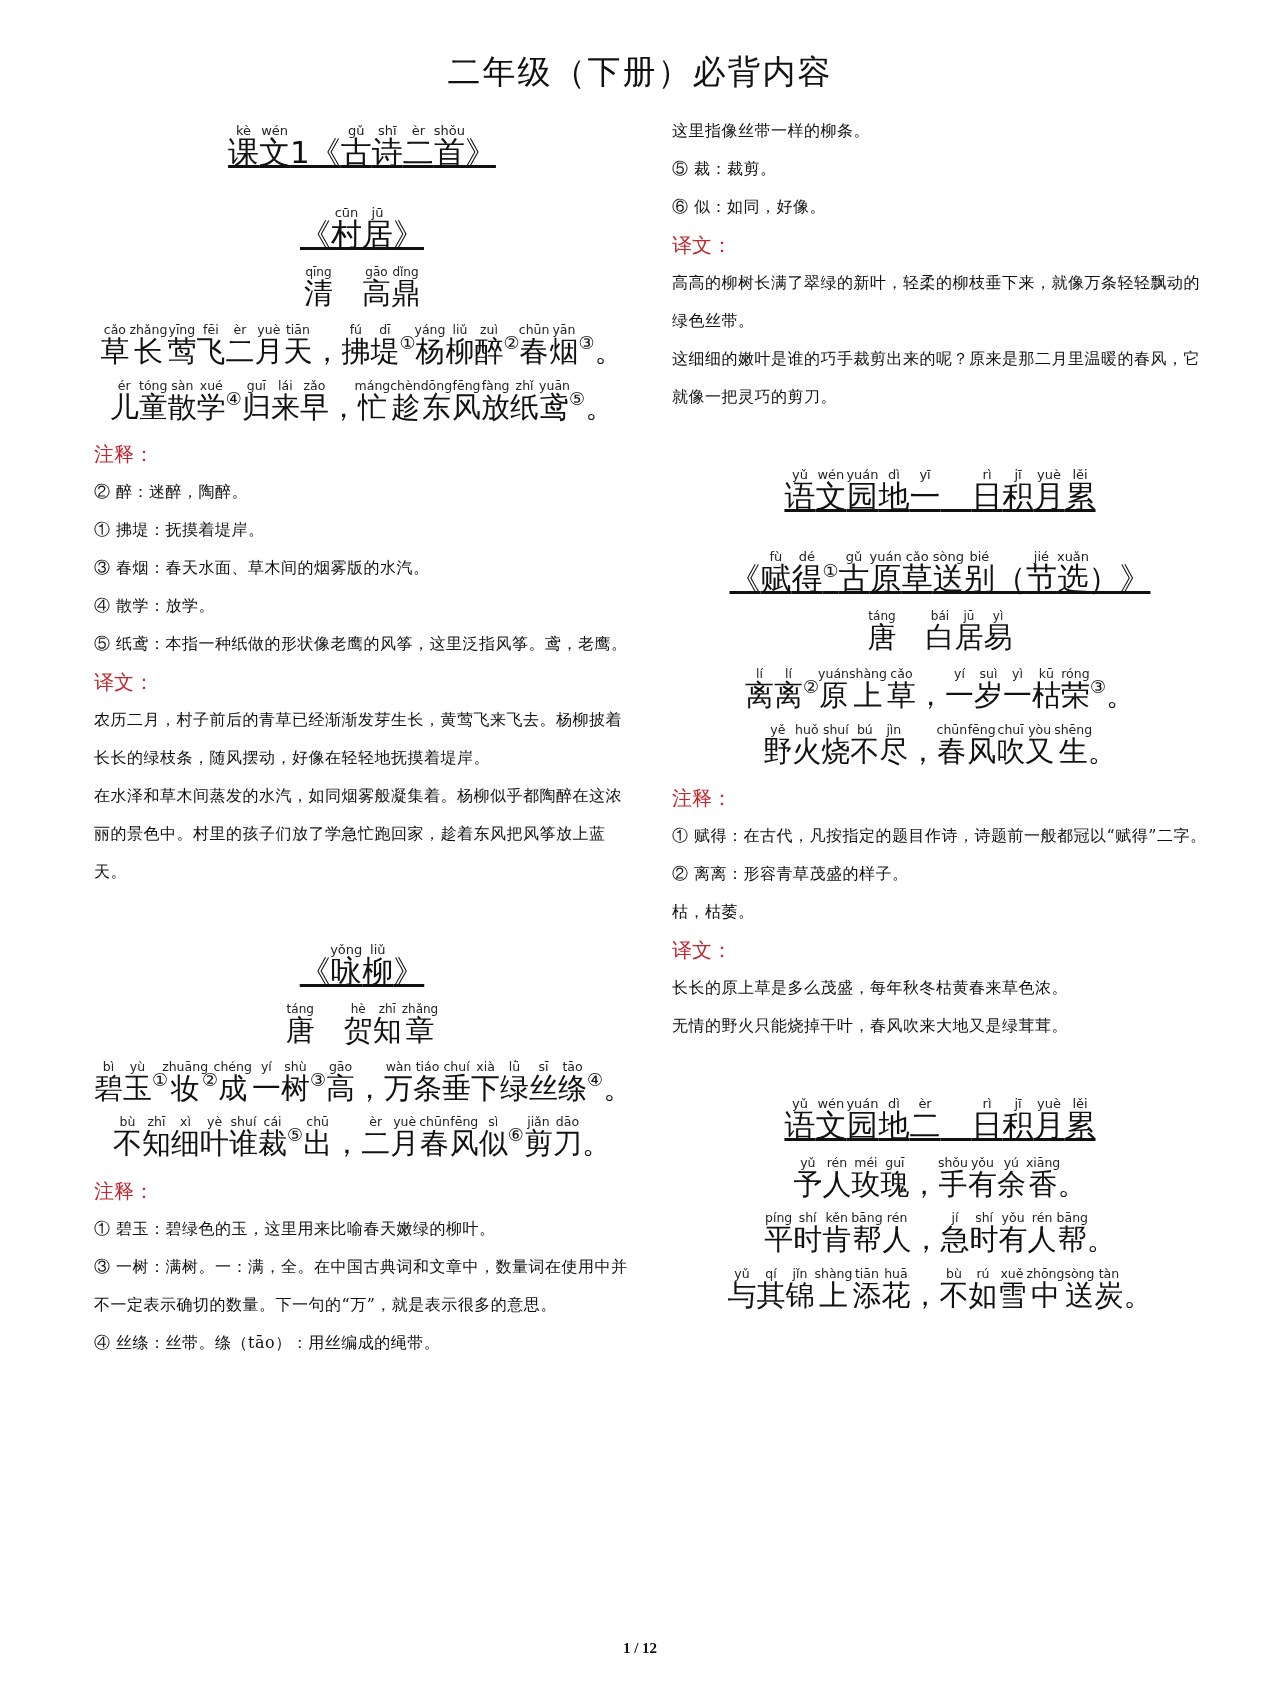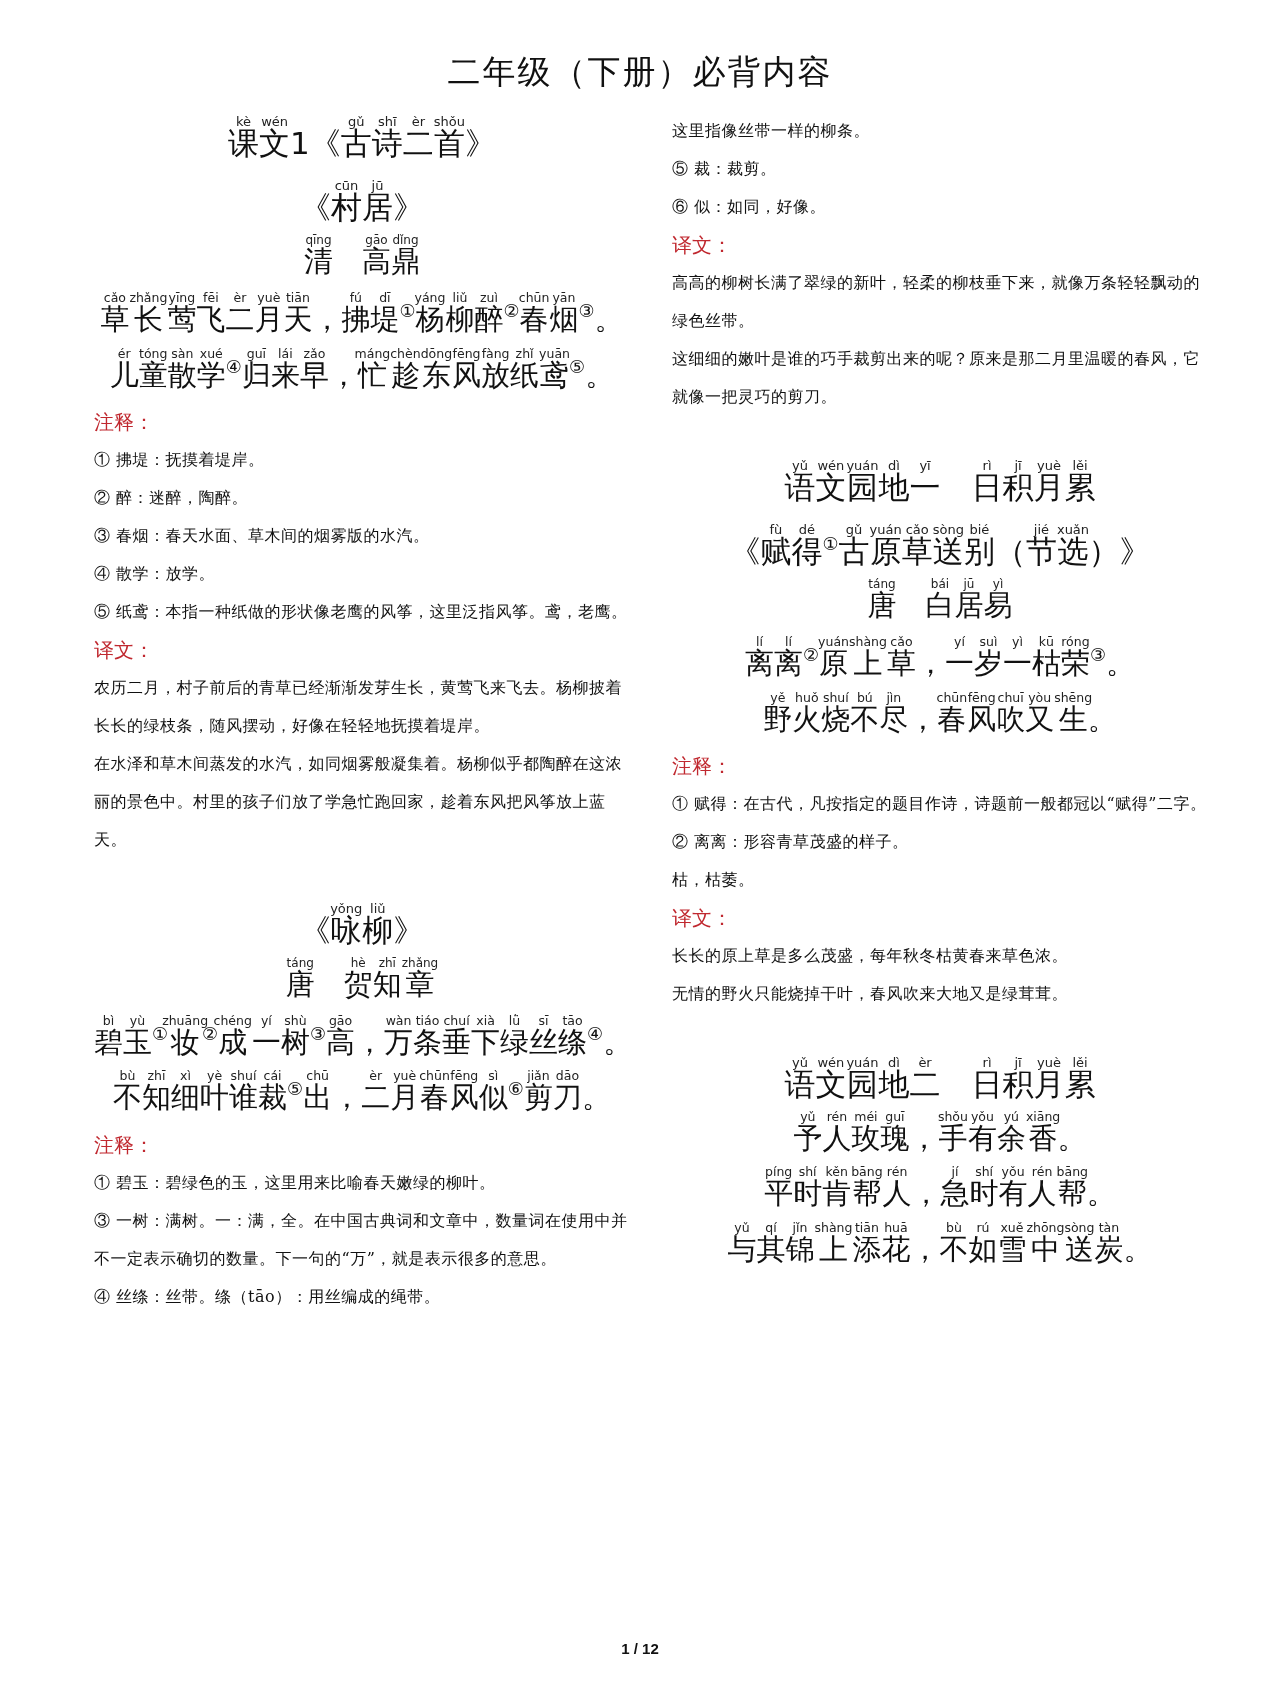--- a/index.html
+++ b/index.html
@@ -15,60 +15,60 @@
   .col-left { left: 94px; }
   .col-right { left: 672px; top: 112px; }
   .center { text-align: center; }
 
   
   ruby { ruby-position: over; }
   rt {
     font-family: "DejaVu Sans", sans-serif; font-size: 12px; color: #222;
     letter-spacing: 0; line-height: 1;
   }
-  .heading-lg { font-size: 31px; font-family: "DejaVu Sans", sans-serif; line-height: 1.2; margin: 4px; }
+  .heading-lg { font-size: 31px; font-family: "DejaVu Sans", sans-serif; line-height: 1.2; margin: 13px; text-decoration: underline; }
   .heading-lg rt { font-size: 13px; }
   .poem-line { font-size: 29px; font-family: "DejaVu Sans", sans-serif; line-height: 1.25; margin: 8px 0 10px 0; white-space: nowrap; }
   .poem-line rt { font-size: 12.5px; }
   .author { font-size: 29px; font-family: "DejaVu Sans", sans-serif; margin: 8px 0 10px 0; }
   sup.fn { font-size: 18px; vertical-align: 12px; font-family: "DejaVu Sans", sans-serif; }
 
   .label-red {
     color: #c0282f; font-size: 20px; font-family: "DejaVu Sans", sans-serif;
     margin: 0; line-height: 38px; height: 38px;
   }
   .p {
     font-size: 16px; line-height: 38px; margin: 0; letter-spacing: 0.5px;
   }
   .gap-title { height: 10px; }
   .block-gap { height: 40px; }
   .page-footer {
     position: absolute; left: 0; width: 1280px; top: 1640px; text-align: center;
-    font-family: Liberation Sans, sans-serif; font-weight: bold; font-size: 15px;
+    font-family: Liberation Serif, serif; font-weight: bold; font-size: 15px;
   }
 </style>
 </head>
 <body>
 
 <div class="page-title">二年级（下册）必背内容</div>
 
 <div class="col col-left">
   <div class="center heading-lg"><ruby>课<rt>kè</rt></ruby><ruby>文<rt>wén</rt></ruby><span>1《</span><ruby>古<rt>gǔ</rt></ruby><ruby>诗<rt>shī</rt></ruby><ruby>二<rt>èr</rt></ruby><ruby>首<rt>shǒu</rt></ruby><span>》</span></div>
   <div class="gap-title"></div>
   <div class="center heading-lg"><span>《</span><ruby>村<rt>cūn</rt></ruby><ruby>居<rt>jū</rt></ruby><span>》</span></div>
   <div class="center author">
     <span><ruby>清<rt>qīng</rt></ruby></span><span> </span><span><ruby>高<rt>gāo</rt></ruby><ruby>鼎<rt>dǐng</rt></ruby></span>
   </div>
   <div class="center poem-line"><ruby>草<rt>cǎo</rt></ruby><ruby>长<rt>zhǎng</rt></ruby><ruby>莺<rt>yīng</rt></ruby><ruby>飞<rt>fēi</rt></ruby><ruby>二<rt>èr</rt></ruby><ruby>月<rt>yuè</rt></ruby><ruby>天<rt>tiān</rt></ruby><span>，</span><ruby>拂<rt>fú</rt></ruby><ruby>堤<rt>dī</rt></ruby><sup class="fn">①</sup><ruby>杨<rt>yáng</rt></ruby><ruby>柳<rt>liǔ</rt></ruby><ruby>醉<rt>zuì</rt></ruby><sup class="fn">②</sup><ruby>春<rt>chūn</rt></ruby><ruby>烟<rt>yān</rt></ruby><sup class="fn">③</sup><span>。</span></div>
   <div class="center poem-line"><ruby>儿<rt>ér</rt></ruby><ruby>童<rt>tóng</rt></ruby><ruby>散<rt>sàn</rt></ruby><ruby>学<rt>xué</rt></ruby><sup class="fn">④</sup><ruby>归<rt>guī</rt></ruby><ruby>来<rt>lái</rt></ruby><ruby>早<rt>zǎo</rt></ruby><span>，</span><ruby>忙<rt>máng</rt></ruby><ruby>趁<rt>chèn</rt></ruby><ruby>东<rt>dōng</rt></ruby><ruby>风<rt>fēng</rt></ruby><ruby>放<rt>fàng</rt></ruby><ruby>纸<rt>zhǐ</rt></ruby><ruby>鸢<rt>yuān</rt></ruby><sup class="fn">⑤</sup><span>。</span></div>
 
   <p class="label-red">注释：</p>
   <div>
+      <p class="p">② 醉：迷醉，陶醉。</p>
       <p class="p">① 拂堤：抚摸着堤岸。</p>
-      <p class="p">② 醉：迷醉，陶醉。</p>
       <p class="p">③ 春烟：春天水面、草木间的烟雾版的水汽。</p>
       <p class="p">④ 散学：放学。</p>
       <p class="p">⑤ 纸鸢：本指一种纸做的形状像老鹰的风筝，这里泛指风筝。鸢，老鹰。</p>
     </div>
   <p class="label-red">译文：</p>
   <div>
       <p class="p">农历二月，村子前后的青草已经渐渐发芽生长，黄莺飞来飞去。杨柳披着长长的绿枝条，随风摆动，好像在轻轻地抚摸着堤岸。</p>
       <p class="p">在水泽和草木间蒸发的水汽，如同烟雾般凝集着。杨柳似乎都陶醉在这浓丽的景色中。村里的孩子们放了学急忙跑回家，趁着东风把风筝放上蓝天。</p>
     </div>
 

